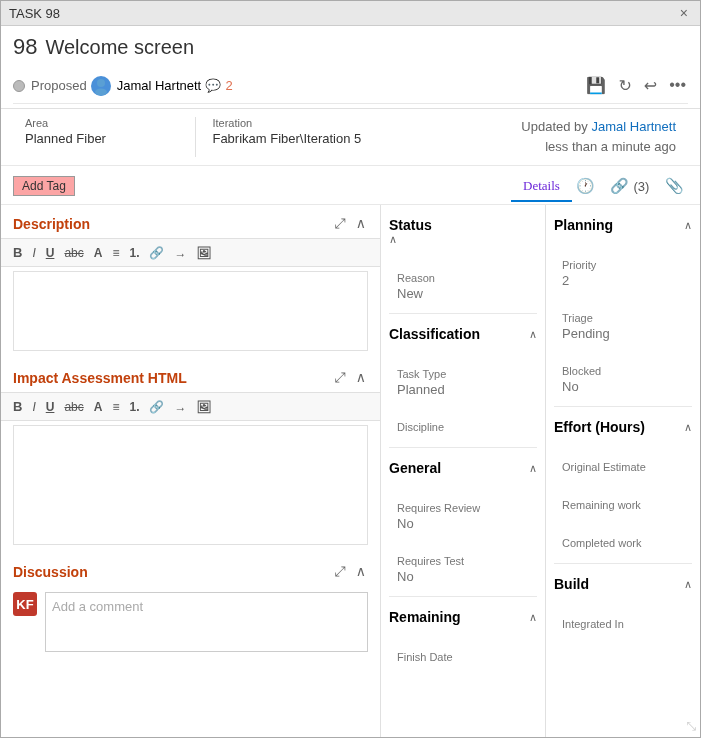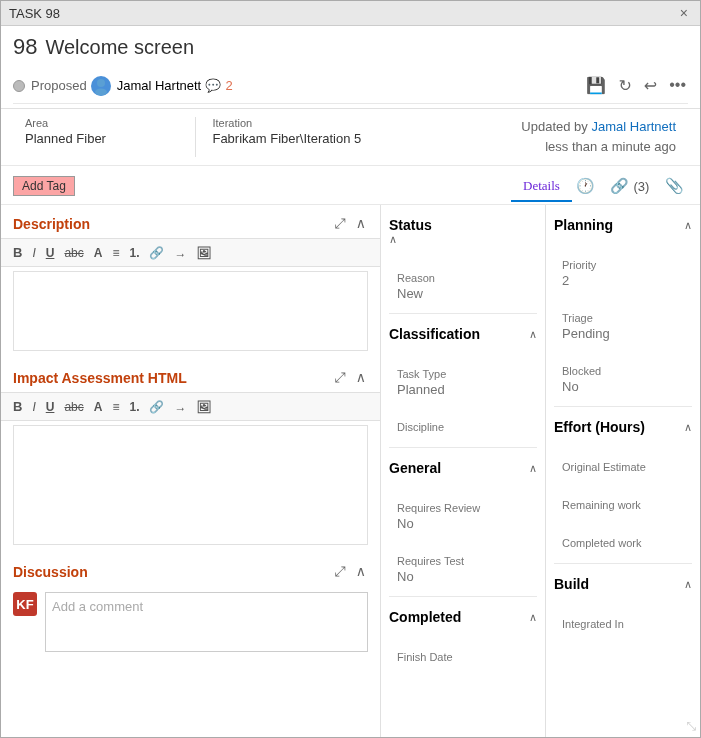--- a/index.html
+++ b/index.html
@@ -508,21 +508,21 @@
       <div class="field-row">
         <div class="label">Requires Test</div>
         <div class="value">No</div>
       </div>
     </div>
 
     <hr class="section-divider" style="margin: 8px 0;">
 
     <div>
       <div style="display:flex; justify-content:space-between; align-items:center; padding: 4px 0 6px 0;">
-        <span style="font-weight:600; font-size:14px;">Completed</span>
+        <span style="font-weight:600; font-size:14px;">Remaining</span>
         <span style="color:#666; font-size:11px;">∧</span>
       </div>
       <div class="field-row">
         <div class="label">Finish Date</div>
         <div class="value"></div>
       </div>
     </div>
 
   </div>
 

